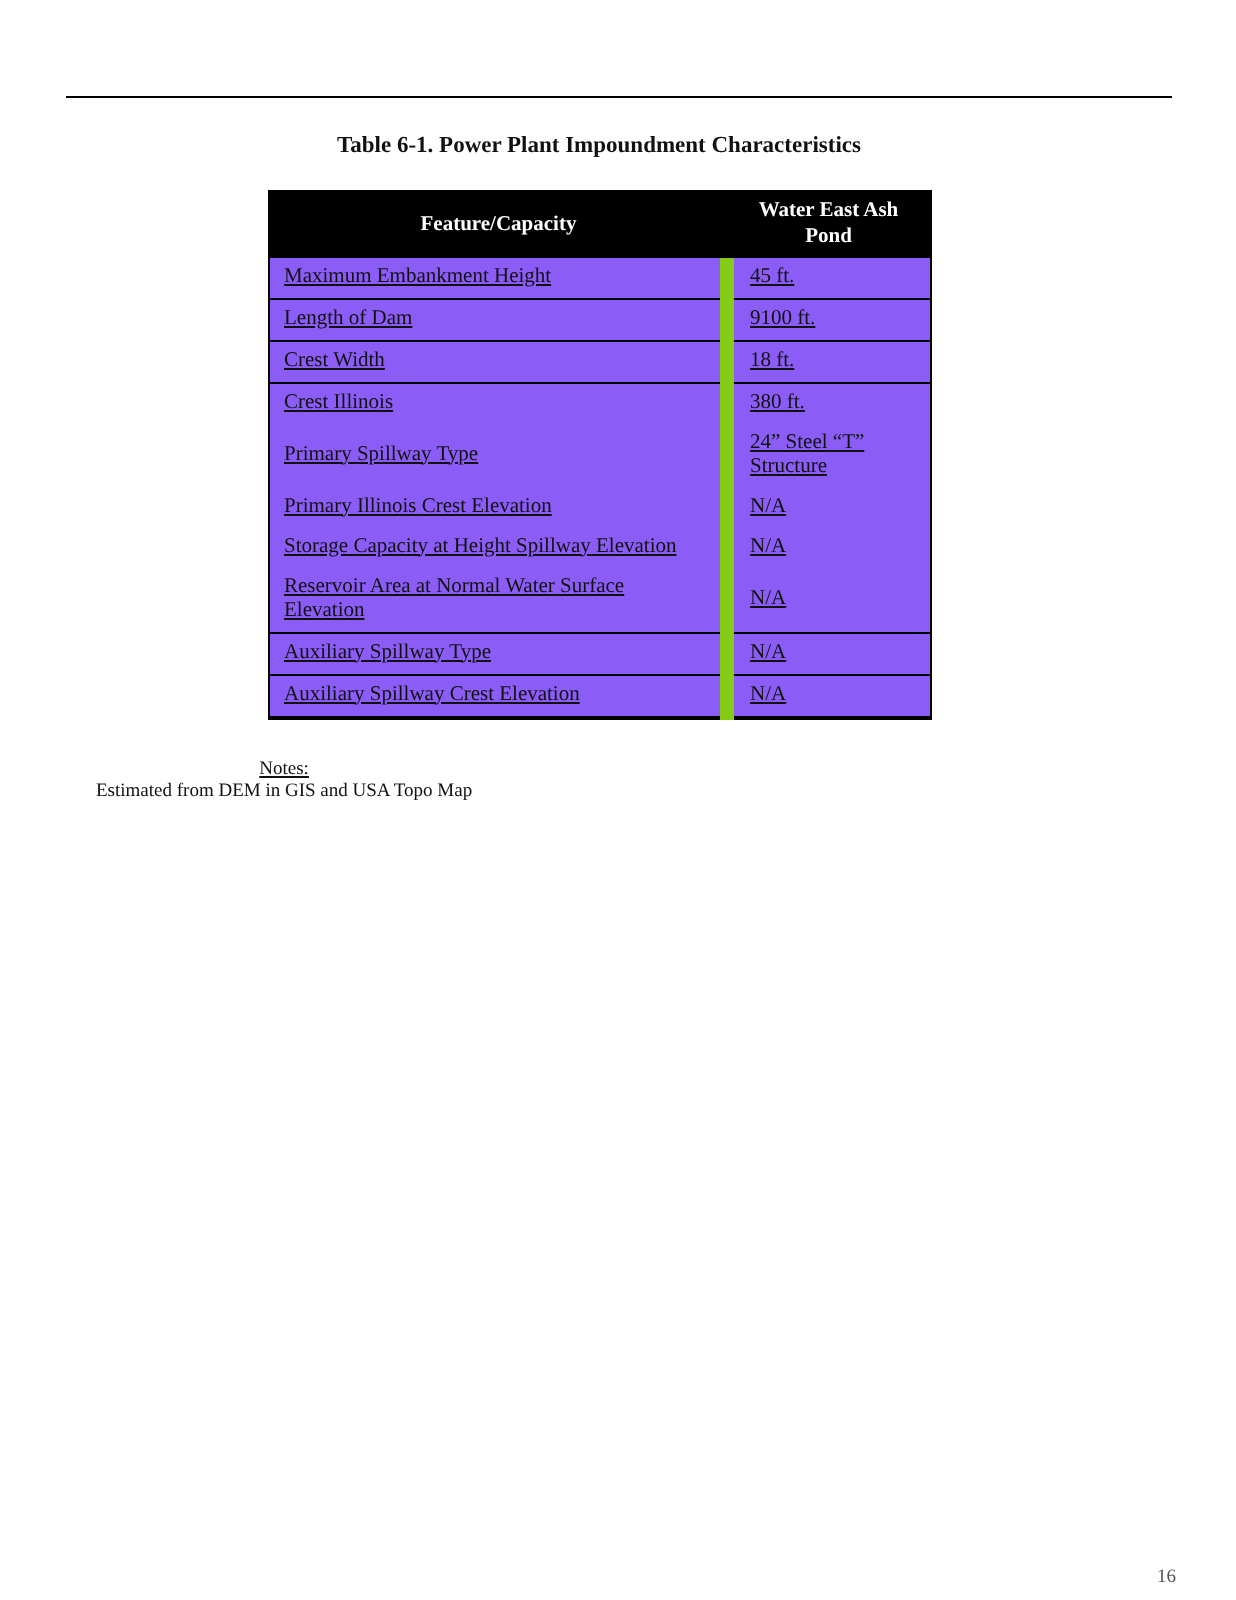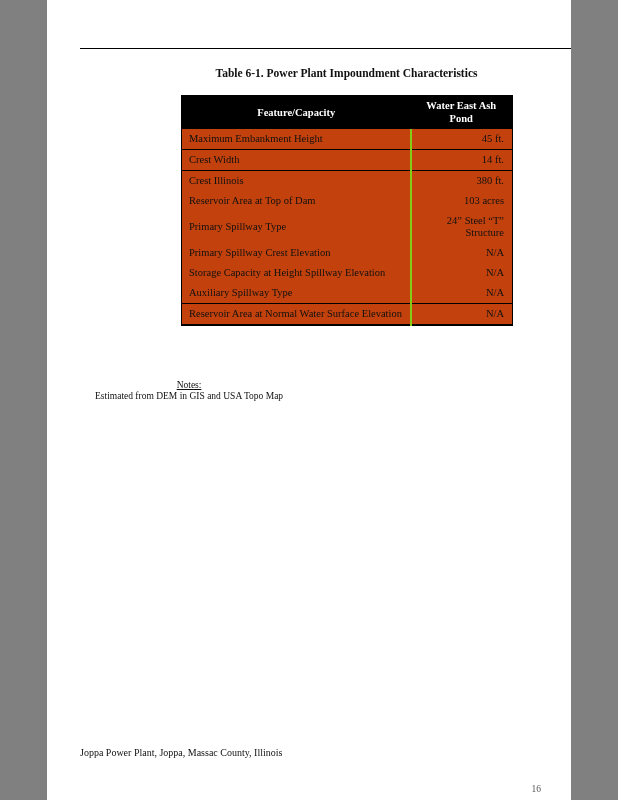--- a/index.html
+++ b/index.html
@@ -1,19 +1,19 @@
 <!DOCTYPE html>
 <html><head>
 <meta charset="utf-8">
 <style>
   * { margin: 0; padding: 0; box-sizing: border-box; }
   html, body { background: #808080; }
   .page {
     position: relative;
-    width: 524px;
+    width: 618px;
     height: 800px;
     margin: 0 auto;
     background: #ffffff;
     font-family: "Liberation Serif", "DejaVu Serif", serif;
     color: #111111;
     overflow: hidden;
   }
   .top-rule {
     position: absolute;
     left: 33px;
@@ -53,29 +53,30 @@
     height: 33px;
     text-align: center;
     vertical-align: middle;
     line-height: 13px;
     padding: 2px 10px;
   }
   .imp-table tbody td {
     vertical-align: middle;
     padding: 4px 6px;
     line-height: 12px;
-    background: #c2410c;
+    background: #8b5cf6;
+    text-decoration: underline;
   }
   .imp-table td.feat {
     text-align: left;
     padding-left: 7px;
   }
   .imp-table td.val {
-    text-align: right;
-    border-left: 2px solid #84cc16;
+    text-align: left;
+    border-left: 7px solid #84cc16;
     padding: 4px 8px;
   }
   .imp-table tr.sep td { border-bottom: 1px solid #000000; }
   .notes {
     position: absolute;
     left: 48px;
     top: 380px;
     font-size: 9.5px;
     line-height: 10.5px;
     color: #111111;
@@ -116,56 +117,59 @@
         <th>Feature/Capacity</th>
         <th>Water East Ash Pond</th>
       </tr>
     </thead>
     <tbody>
       <tr class="sep">
         <td class="feat">Maximum Embankment Height</td>
         <td class="val">45 ft.</td>
       </tr>
       <tr class="sep">
+        <td class="feat">Length of Dam</td>
+        <td class="val">9100 ft.</td>
+      </tr>
+      <tr class="sep">
         <td class="feat">Crest Width</td>
-        <td class="val">14 ft.</td>
+        <td class="val">18 ft.</td>
       </tr>
       <tr>
         <td class="feat">Crest Illinois</td>
         <td class="val">380 ft.</td>
       </tr>
       <tr>
-        <td class="feat">Reservoir Area at Top of Dam</td>
-        <td class="val">103 acres</td>
-      </tr>
-      <tr>
         <td class="feat">Primary Spillway Type</td>
         <td class="val">24” Steel “T” Structure</td>
       </tr>
       <tr>
-        <td class="feat">Primary Spillway Crest Elevation</td>
+        <td class="feat">Primary Illinois Crest Elevation</td>
         <td class="val">N/A</td>
       </tr>
       <tr>
         <td class="feat">Storage Capacity at Height Spillway Elevation</td>
         <td class="val">N/A</td>
       </tr>
       <tr class="sep">
+        <td class="feat">Reservoir Area at Normal Water Surface Elevation</td>
+        <td class="val">N/A</td>
+      </tr>
+      <tr class="sep">
         <td class="feat">Auxiliary Spillway Type</td>
         <td class="val">N/A</td>
       </tr>
-      <tr class="sep">
-        <td class="feat">Reservoir Area at Normal Water Surface Elevation</td>
+      <tr>
+        <td class="feat">Auxiliary Spillway Crest Elevation</td>
         <td class="val">N/A</td>
       </tr>
     </tbody>
   </table>
 
   <div class="notes">
     <div class="notes-label">Notes:</div>
     <div class="notes-text">Estimated from DEM in GIS and USA Topo Map</div>
   </div>
 
-  <div class="footer-left">Joppa Power Plant, Joppa, Massac County, Illinois</div>
 
   <div class="page-number">16</div>
 
 </div>
 
 </body></html>

